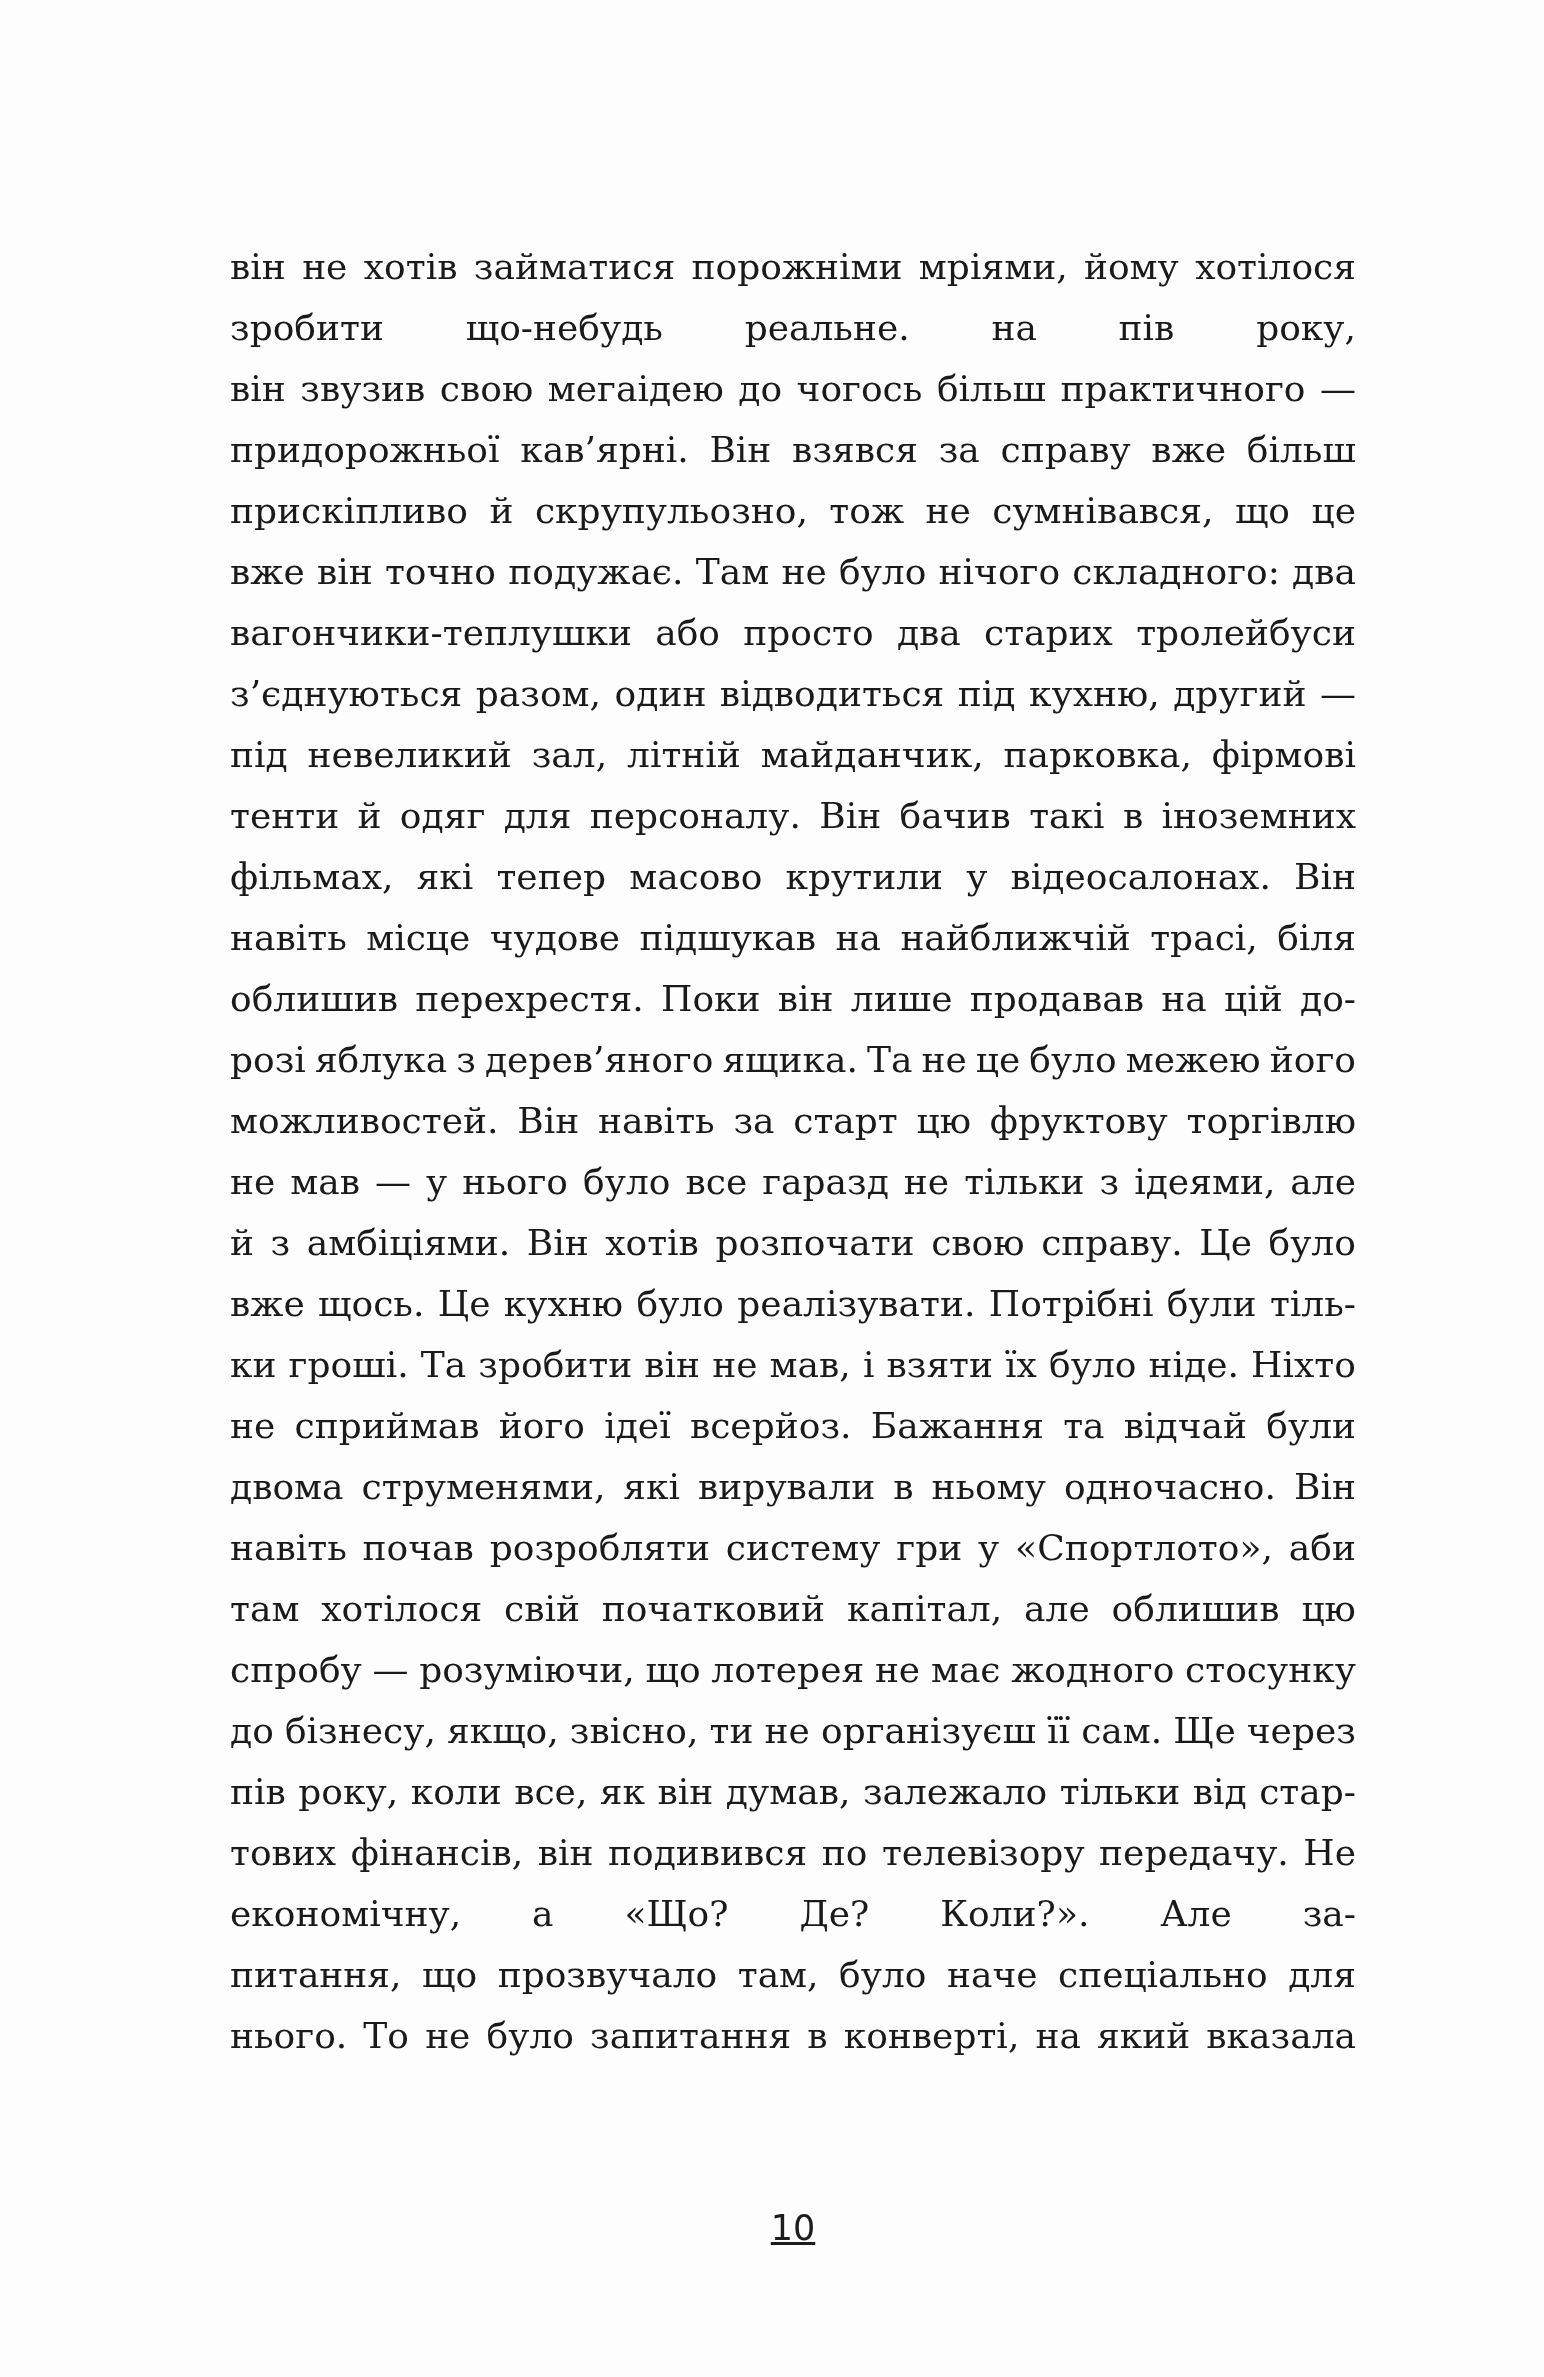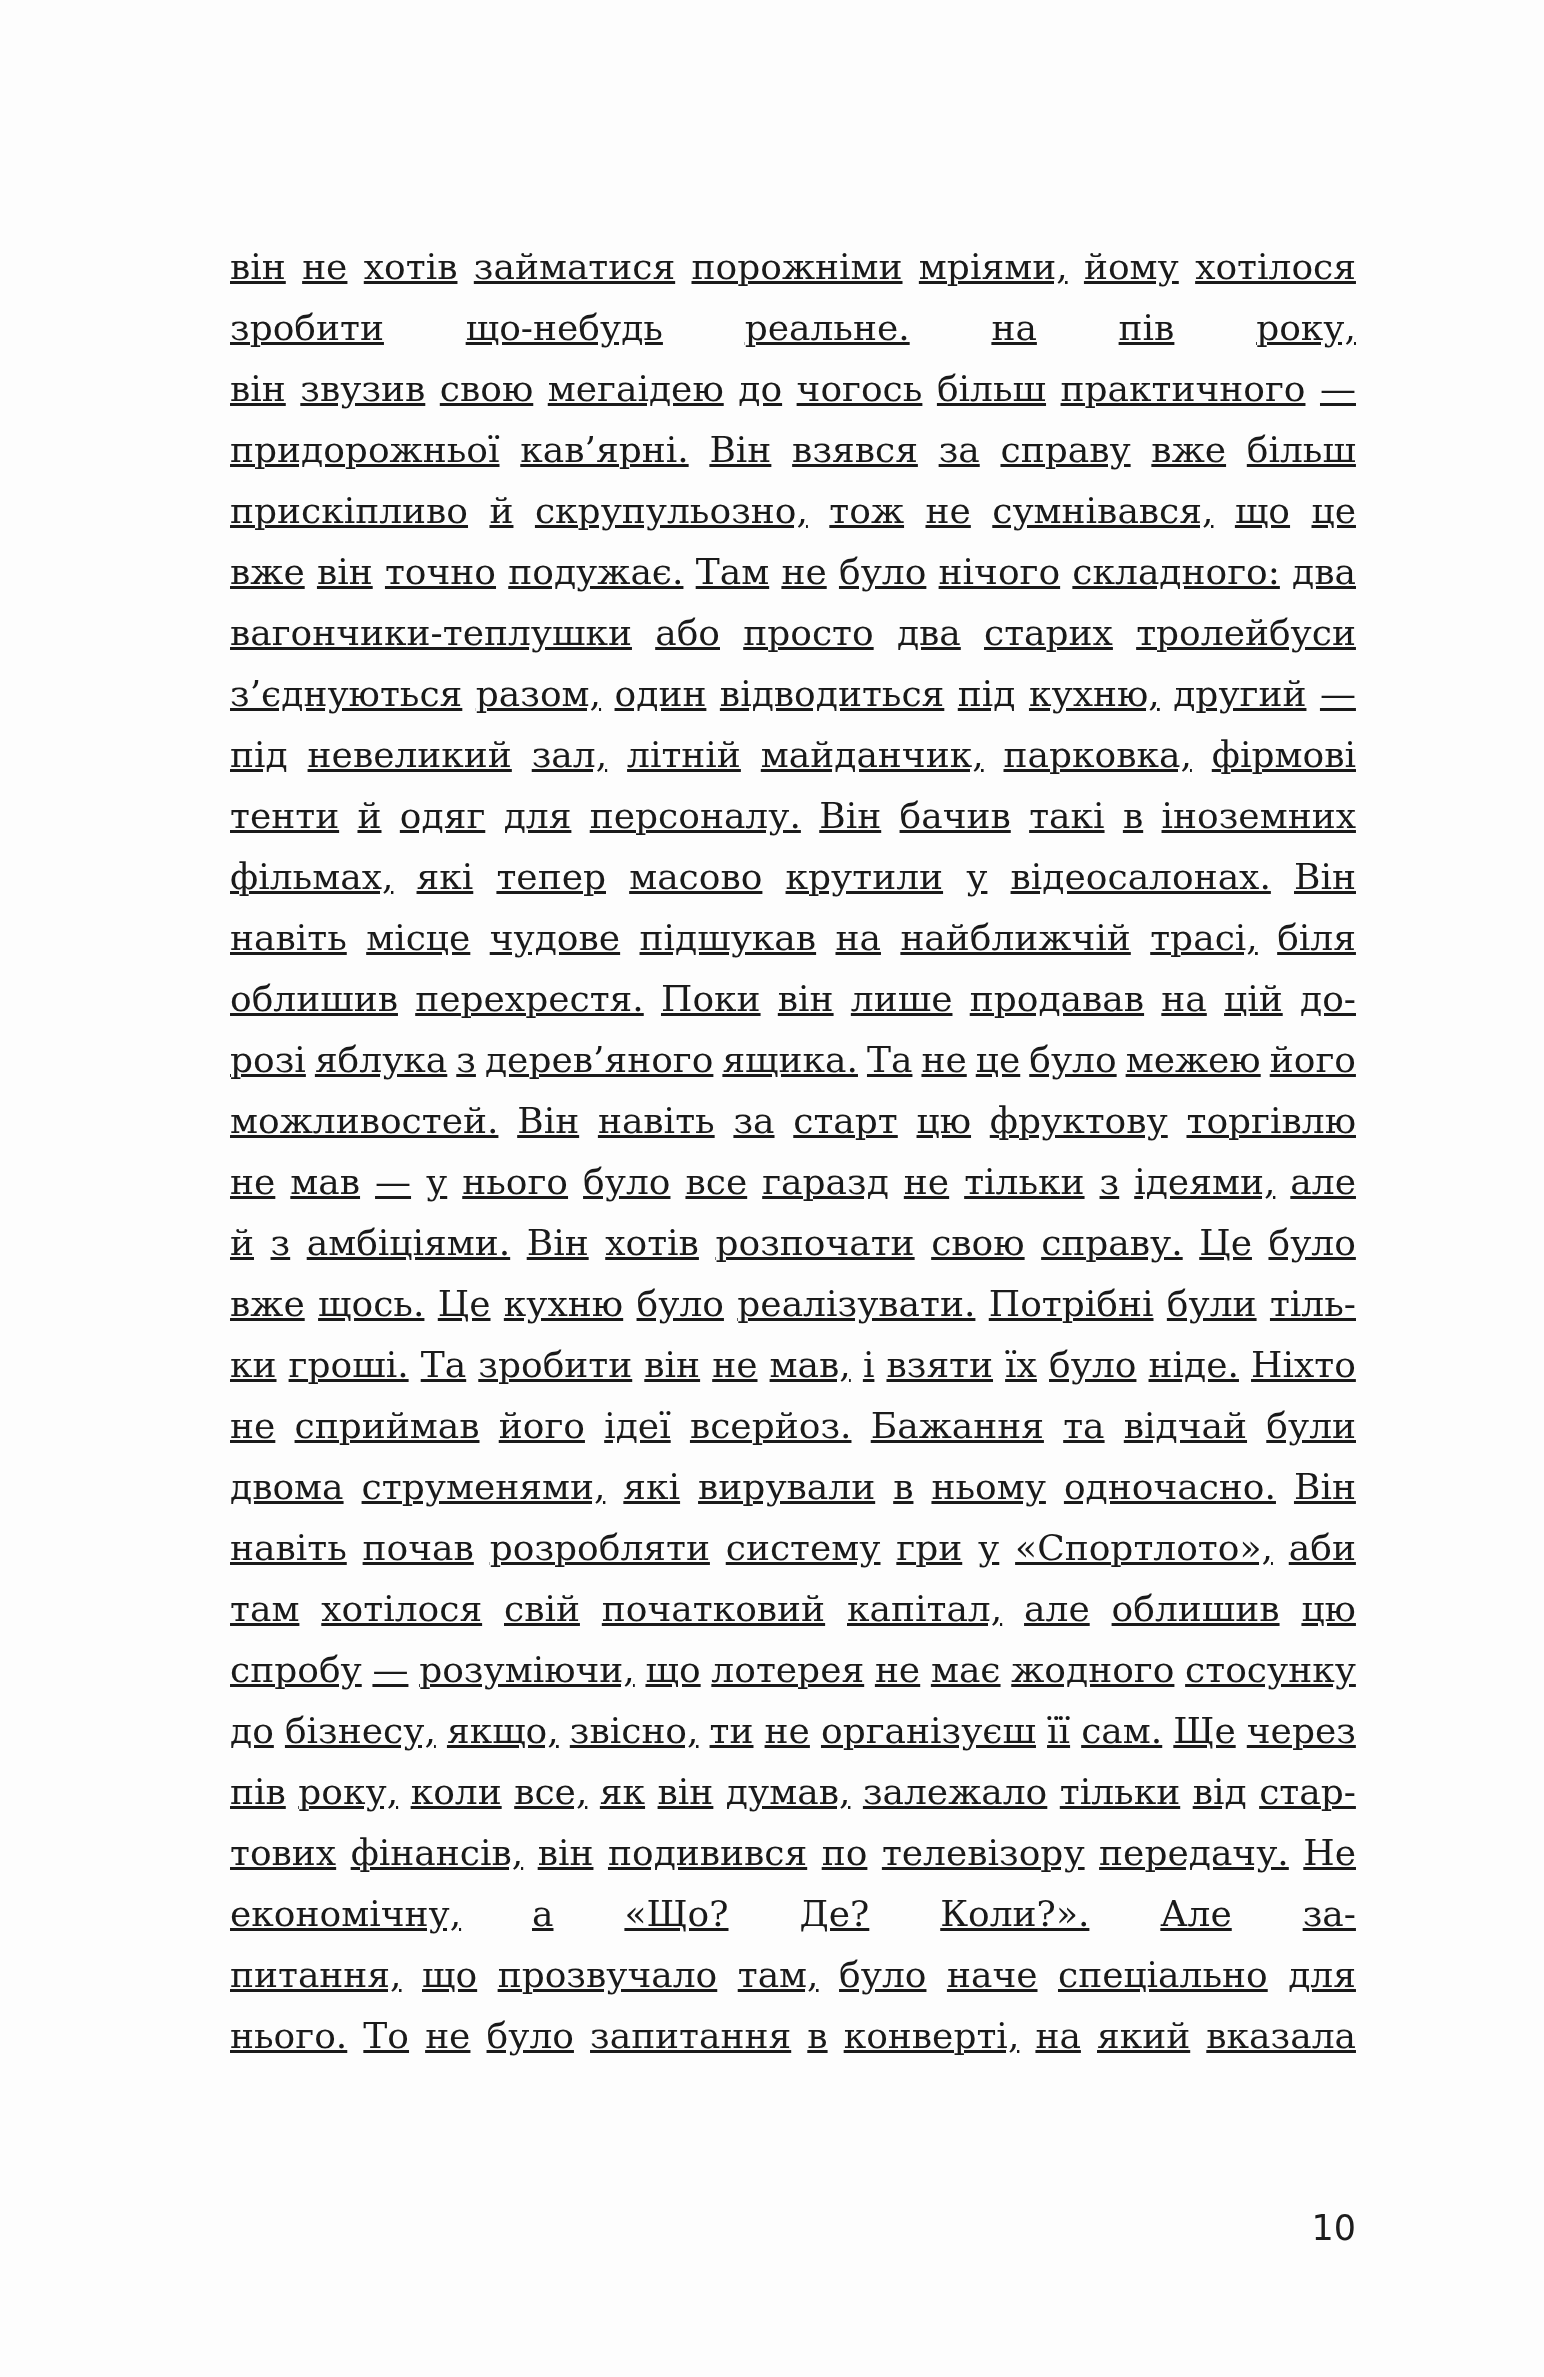--- a/index.html
+++ b/index.html
@@ -25,37 +25,37 @@
     width: 1126px;
     color: #1a1a1a;
     font-size: 36px;
   }
   .text-block .line {
     display: flex;
     justify-content: space-between;
     height: 61px;
     line-height: 61px;
     white-space: nowrap;
-    text-decoration: underline;
   }
   .text-block .line span {
     display: inline-block;
     line-height: 61px;
   }
   .page-number {
     position: absolute;
     left: 230px;
     width: 1126px;
     top: 2204px;
     height: 48px;
     line-height: 48px;
-    text-align: right;
+    text-align: center;
     font-family: "DejaVu Sans", "Liberation Sans", sans-serif;
     font-size: 35px;
     color: #1d1d1d;
+    text-decoration: underline;
   }
 </style>
 </head>
 <body>
 
 <div class="page">
   <main class="text-block">
       <div class="line">
         <span>він</span>
         <span>не</span>

